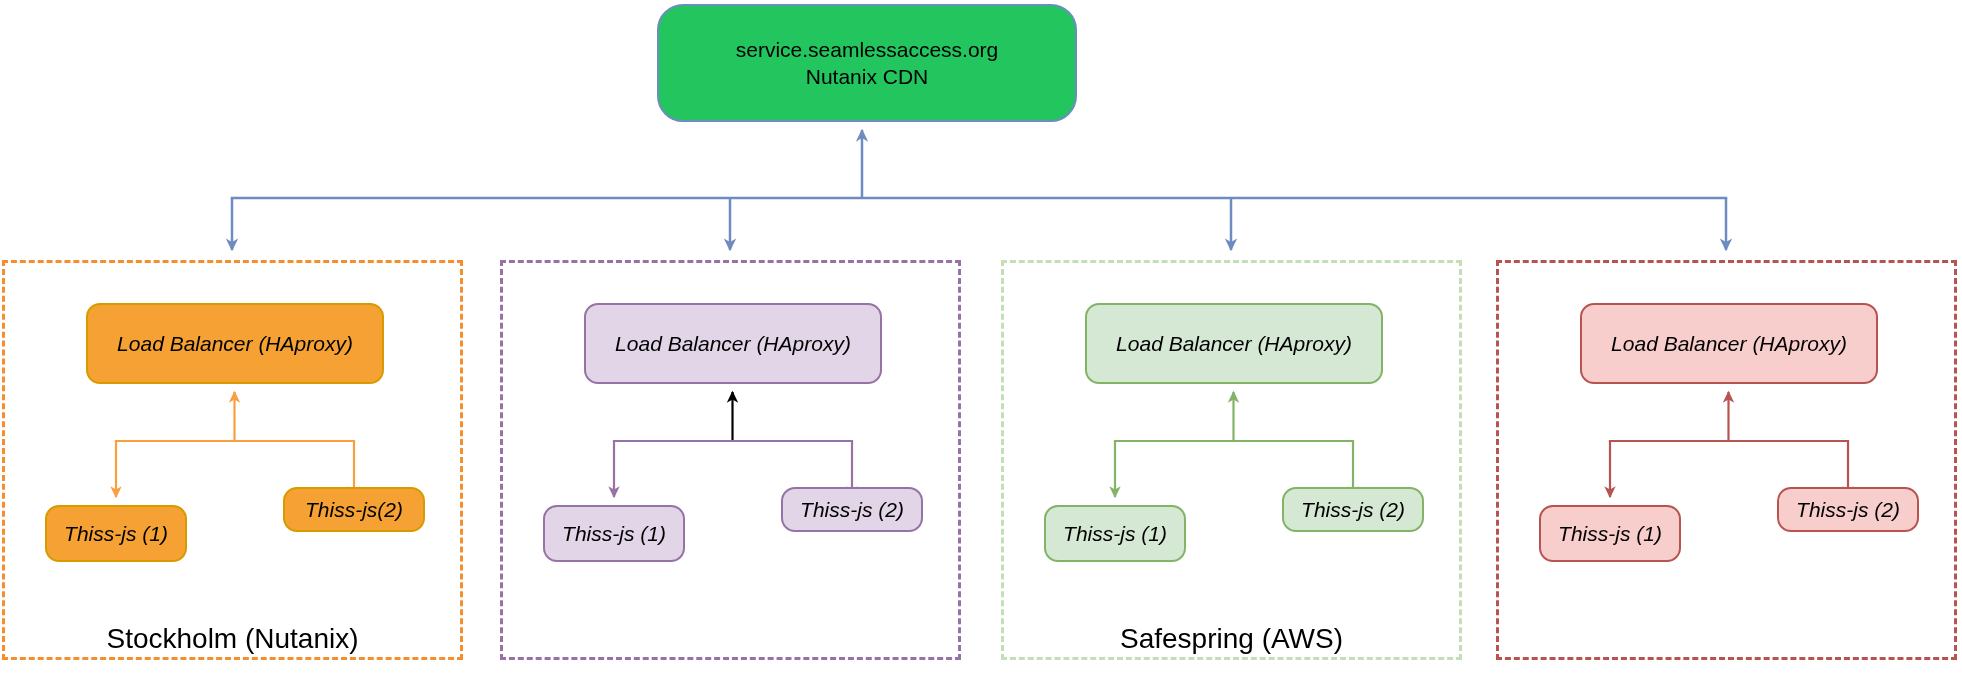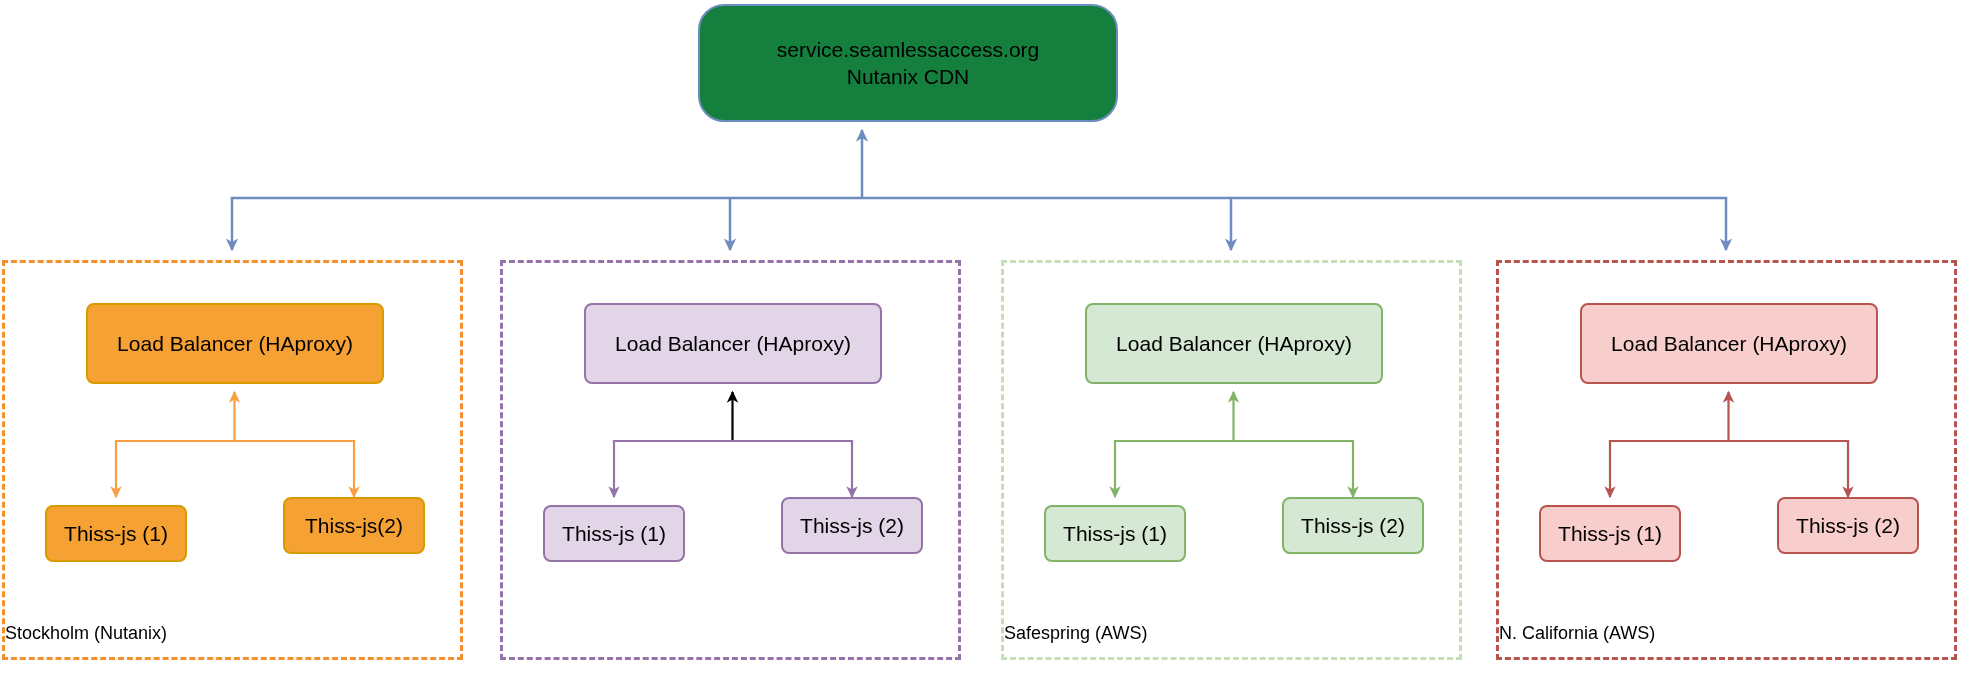--- a/index.html
+++ b/index.html
@@ -2,49 +2,49 @@
 <html><head>
 <meta charset="utf-8">
 <style>
   html,body{margin:0;padding:0;background:#ffffff;}
   #stage{
     position:relative;width:1962px;height:678px;background:#ffffff;
     font-family:"Liberation Sans", sans-serif;color:#000;overflow:hidden;
   }
   
   .cdn{
-    position:absolute;left:698px;top:4px;width:420px;height:118px;
-    background:#15803d;border:2.5px solid #6C8EBF;border-radius:26px;
+    position:absolute;left:657px;top:4px;width:420px;height:118px;
+    background:#22c55e;border:2.5px solid #6C8EBF;border-radius:26px;
     display:flex;flex-direction:column;align-items:center;justify-content:center;
     font-size:21px;line-height:27px;text-align:center;box-sizing:border-box;
   }
   
   .wires{position:absolute;left:0;top:0;width:1962px;height:678px;pointer-events:none;}
   
   .region{
     position:absolute;top:260px;width:461px;height:400px;box-sizing:border-box;
     border:3px dashed var(--border);
   }
   .r1{left:2px;   --border:#F78E2C; --fill:#F5A133; --stroke:#D79B00; --arrow:#FA9E42;}
   .r2{left:500px; --border:#9673A6; --fill:#E1D5E7; --stroke:#9673A6; --arrow:#9673A6;}
   .r3{left:1001px;--border:#C6DEB8; --fill:#D5E8D4; --stroke:#82B366; --arrow:#82B366;}
   .r4{left:1496px;--border:#B85450; --fill:#F8CECC; --stroke:#B85450; --arrow:#B85450;}
   .region svg.conn{position:absolute;left:0;top:0;width:461px;height:400px;pointer-events:none;}
   .node{
-    position:absolute;box-sizing:border-box;border-radius:8px;
+    position:absolute;box-sizing:border-box;border-radius:14px;
     background:var(--fill);border:2.2px solid var(--stroke);
     display:flex;align-items:center;justify-content:center;
-    font-size:21px;text-align:center;
+    font-size:21px;text-align:center;font-style:italic;
   }
   .lb{left:81px;top:40px;width:298px;height:81px;}
   .t1{left:40px;top:242px;width:142px;height:57px;}
-  .t2{left:278px;top:234px;width:142px;height:57px;}
+  .t2{left:278px;top:224px;width:142px;height:45px;}
   .caption{
-    position:absolute;left:0;top:360px;width:100%;text-align:left;
-    font-size:18px;
+    position:absolute;left:0;top:360px;width:100%;text-align:center;
+    font-size:28px;
   }
   .cline{fill:none;stroke:var(--arrow);stroke-width:2.2;}
   .cline.h{stroke-linecap:square;}
   .cline.black{stroke:#000000;}
 </style>
 </head>
 <body>
 
 <div id="stage">
 
@@ -131,16 +131,15 @@
         </marker>
       </defs>
       <line class="cline" x1="229.5" y1="178" x2="229.5" y2="129" marker-end="url(#ah-r4)"></line>
       <line class="cline h" x1="111" y1="178" x2="349" y2="178"></line>
       <line class="cline" x1="111" y1="178" x2="111" y2="234" marker-end="url(#ah-r4)"></line>
       <line class="cline" x1="349" y1="178" x2="349" y2="234" marker-end="url(#ah-r4)"></line>
     </svg>
     <div class="node lb">Load Balancer (HAproxy)</div>
     <div class="node t1">Thiss-js (1)</div>
     <div class="node t2">Thiss-js (2)</div>
-    <div class="caption">N. California (AWS)</div>
   </div>
 
 </div>
 
 </body></html>

